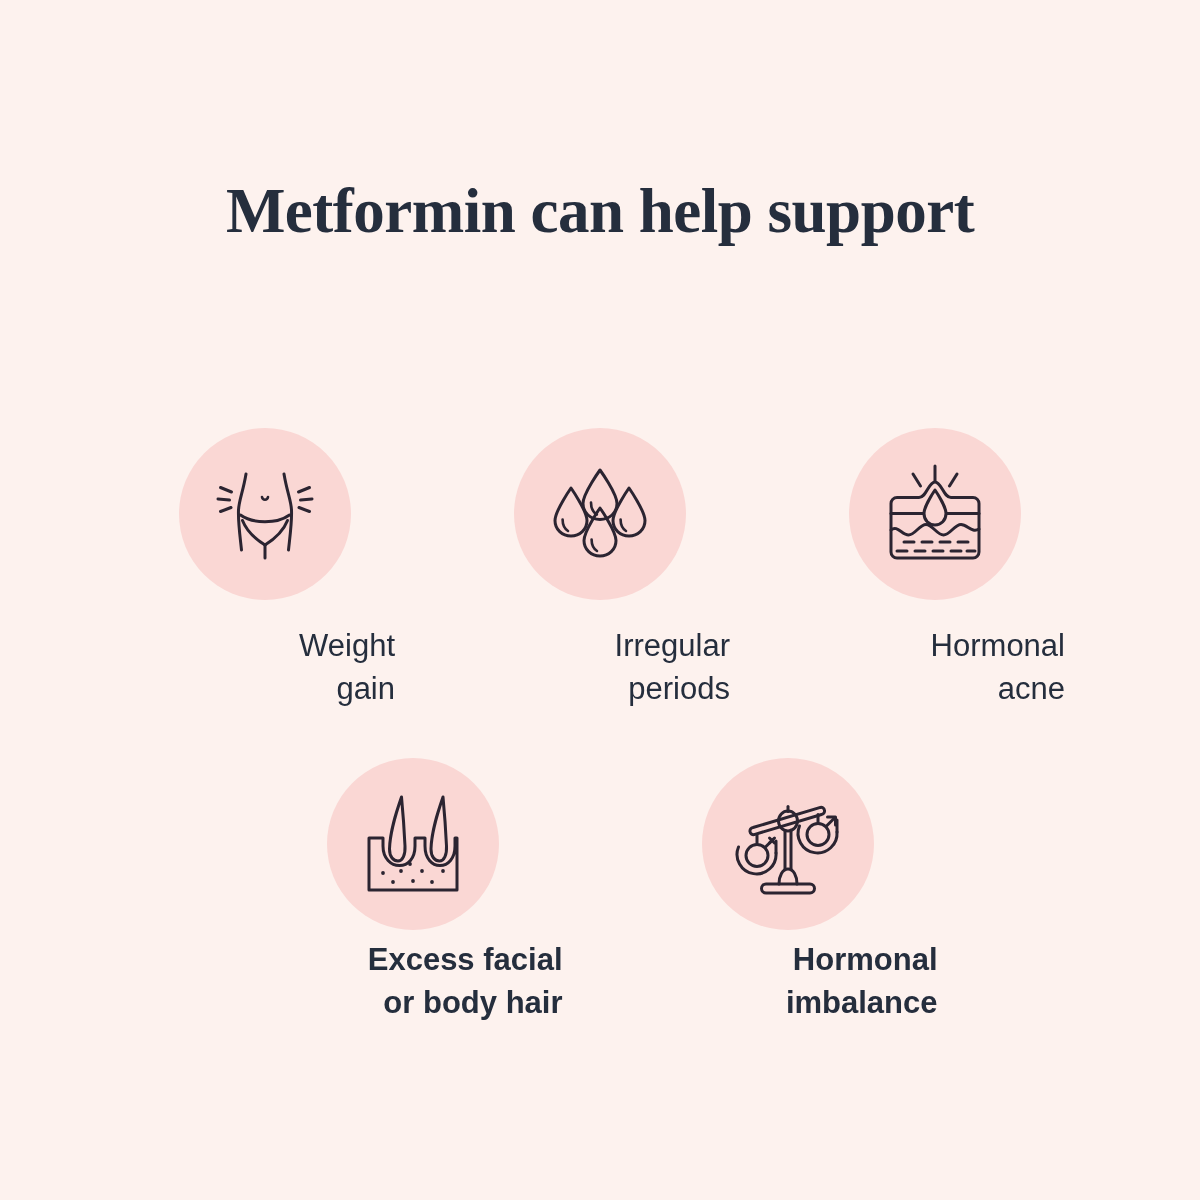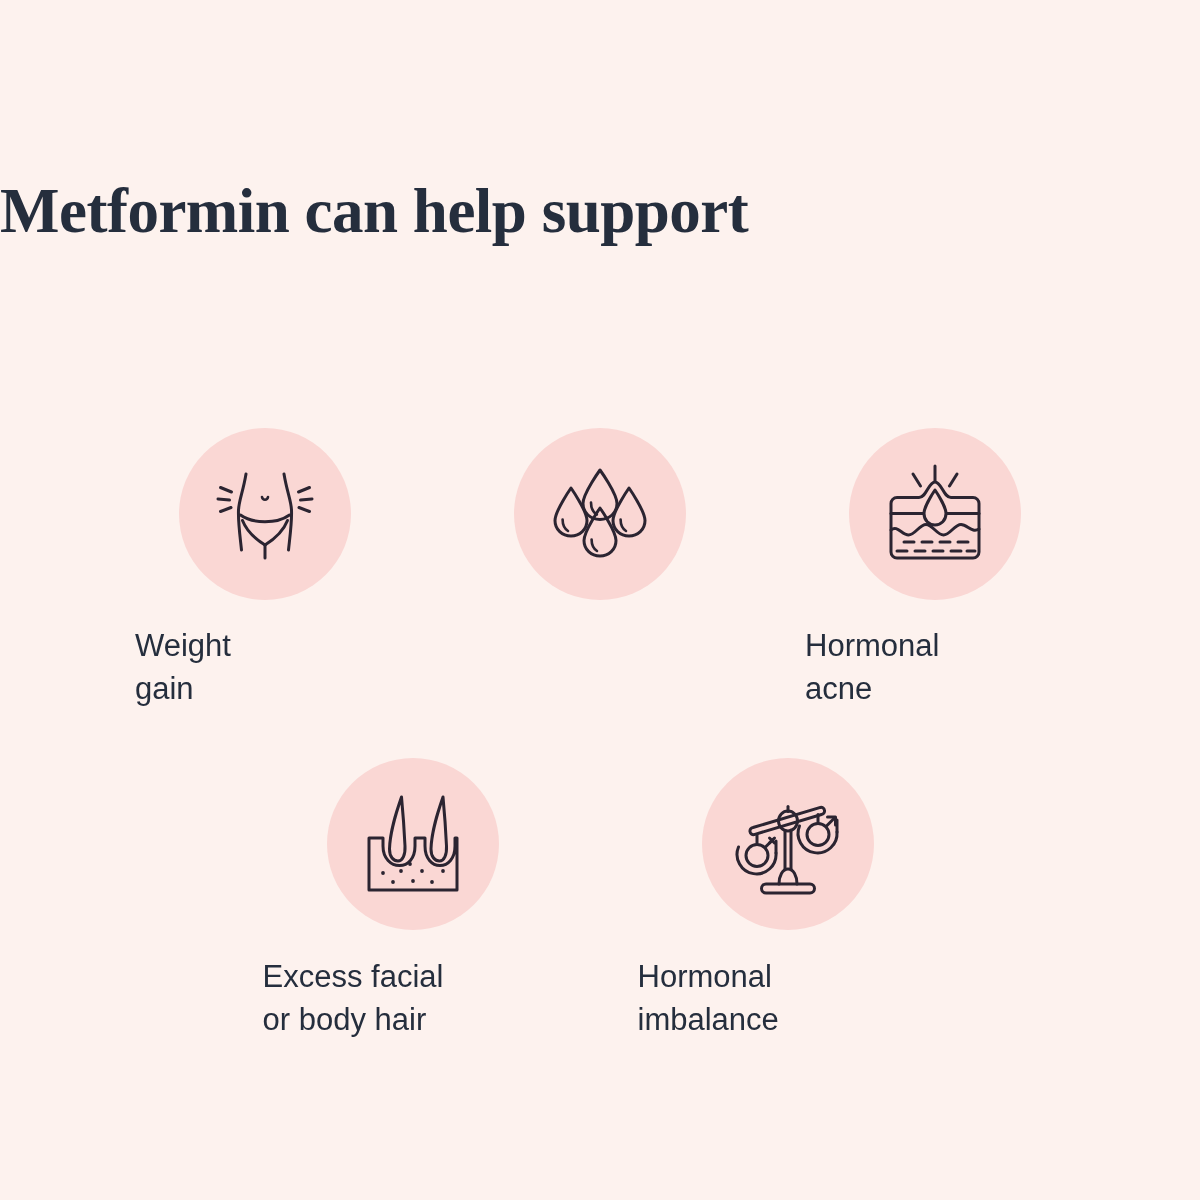--- a/index.html
+++ b/index.html
@@ -13,20 +13,21 @@
     position:relative;
     width:1200px; height:1200px;
     background:#fdf2ee;
   }
 
   
   .title-block {
     position:absolute;
     left:0; top:175px;
     width:1200px;
+    text-align:center;
   }
   .title-line {
     display:block;
     font-family:"Liberation Serif", serif;
     font-weight:bold;
     font-size:63px;
     line-height:73px;
     letter-spacing:-0.5px;
     color:#252e3d;
     white-space:nowrap;
@@ -47,30 +48,30 @@
     width:172px; height:172px;
     border-radius:50%;
     background:#fad7d4;
     display:flex; align-items:center; justify-content:center;
     flex:none;
   }
   .icon-circle svg { display:block; }
 
   .symptom-label {
     margin-top:24px;
-    text-align:left;
+    text-align:right;
     font-family:"Liberation Sans", sans-serif;
     font-size:31px;
     line-height:43px;
     font-weight:400;
     color:#252e3d;
     white-space:pre-line;
     width:260px;
   }
-  .row-2 .symptom-label { width:300px; margin-top:25px; }
+  .row-2 .symptom-label { width:300px; margin-top:8px;font-weight:bold; }
 </style>
 </head>
 <body>
 
 <div id="infographic">
 
   <div class="title-block">
     <span class="title-line">Metformin can help support</span>
   </div>
 
@@ -129,20 +130,22 @@
               <path d="M70.6 57.5 C70.6 63.2, 73 67, 76 69" stroke-width="2.6"></path>
             </g>
 
             <g>
               <path d="M50 46 C50 46, 34 69, 34 78.5 C34 87.5, 41.2 94, 50 94 C58.8 94, 66 87.5, 66 78.5 C66 69, 50 46, 50 46 Z"></path>
               <path d="M41.6 77.5 C41.6 83.2, 44 87, 47 89" stroke-width="2.6"></path>
             </g>
           </svg>
         </span>
       </div>
+      <div class="symptom-label">Irregular
+periods</div>
     </div>
 
     <div class="symptom">
       <div class="icon-circle">
         <span>
           <svg width="108" height="104" viewBox="0 0 108 104" fill="none" stroke="#2b2431" stroke-width="3" stroke-linecap="round" stroke-linejoin="round">
 
             <path d="M54 4 L54 19"></path>
             <path d="M32 12 L39.5 24"></path>
             <path d="M76 12 L68.5 24"></path>

